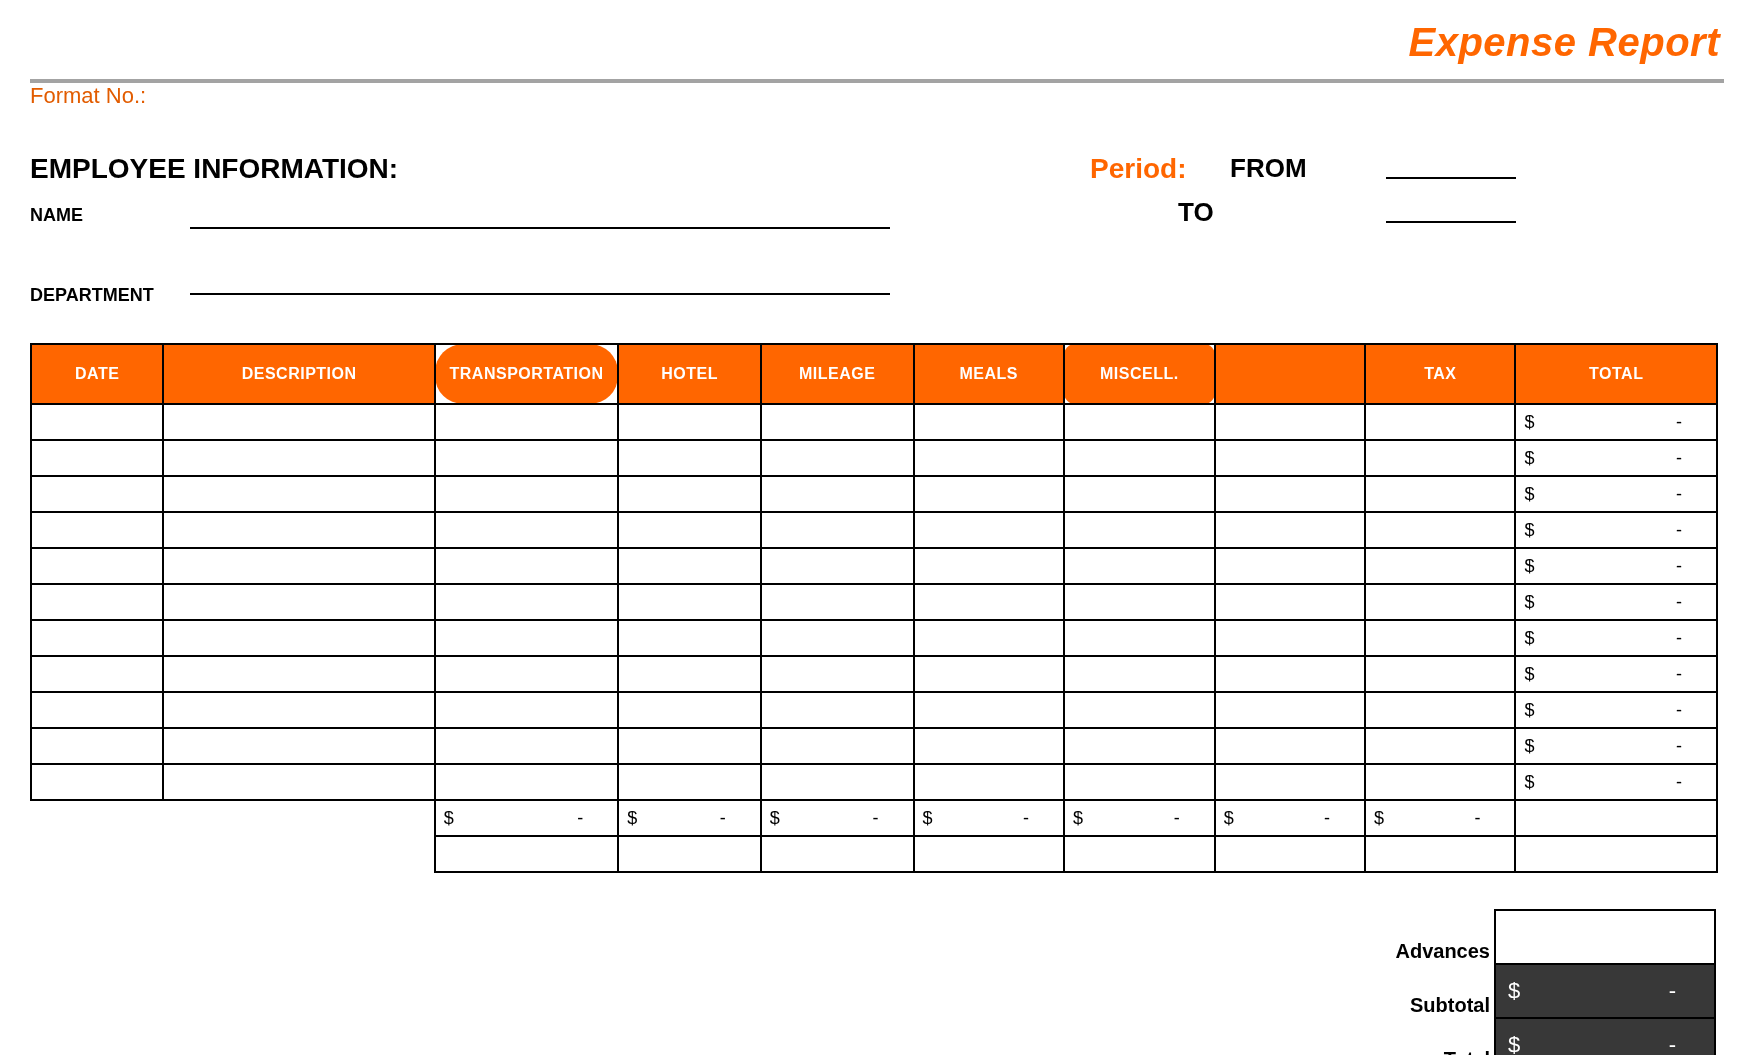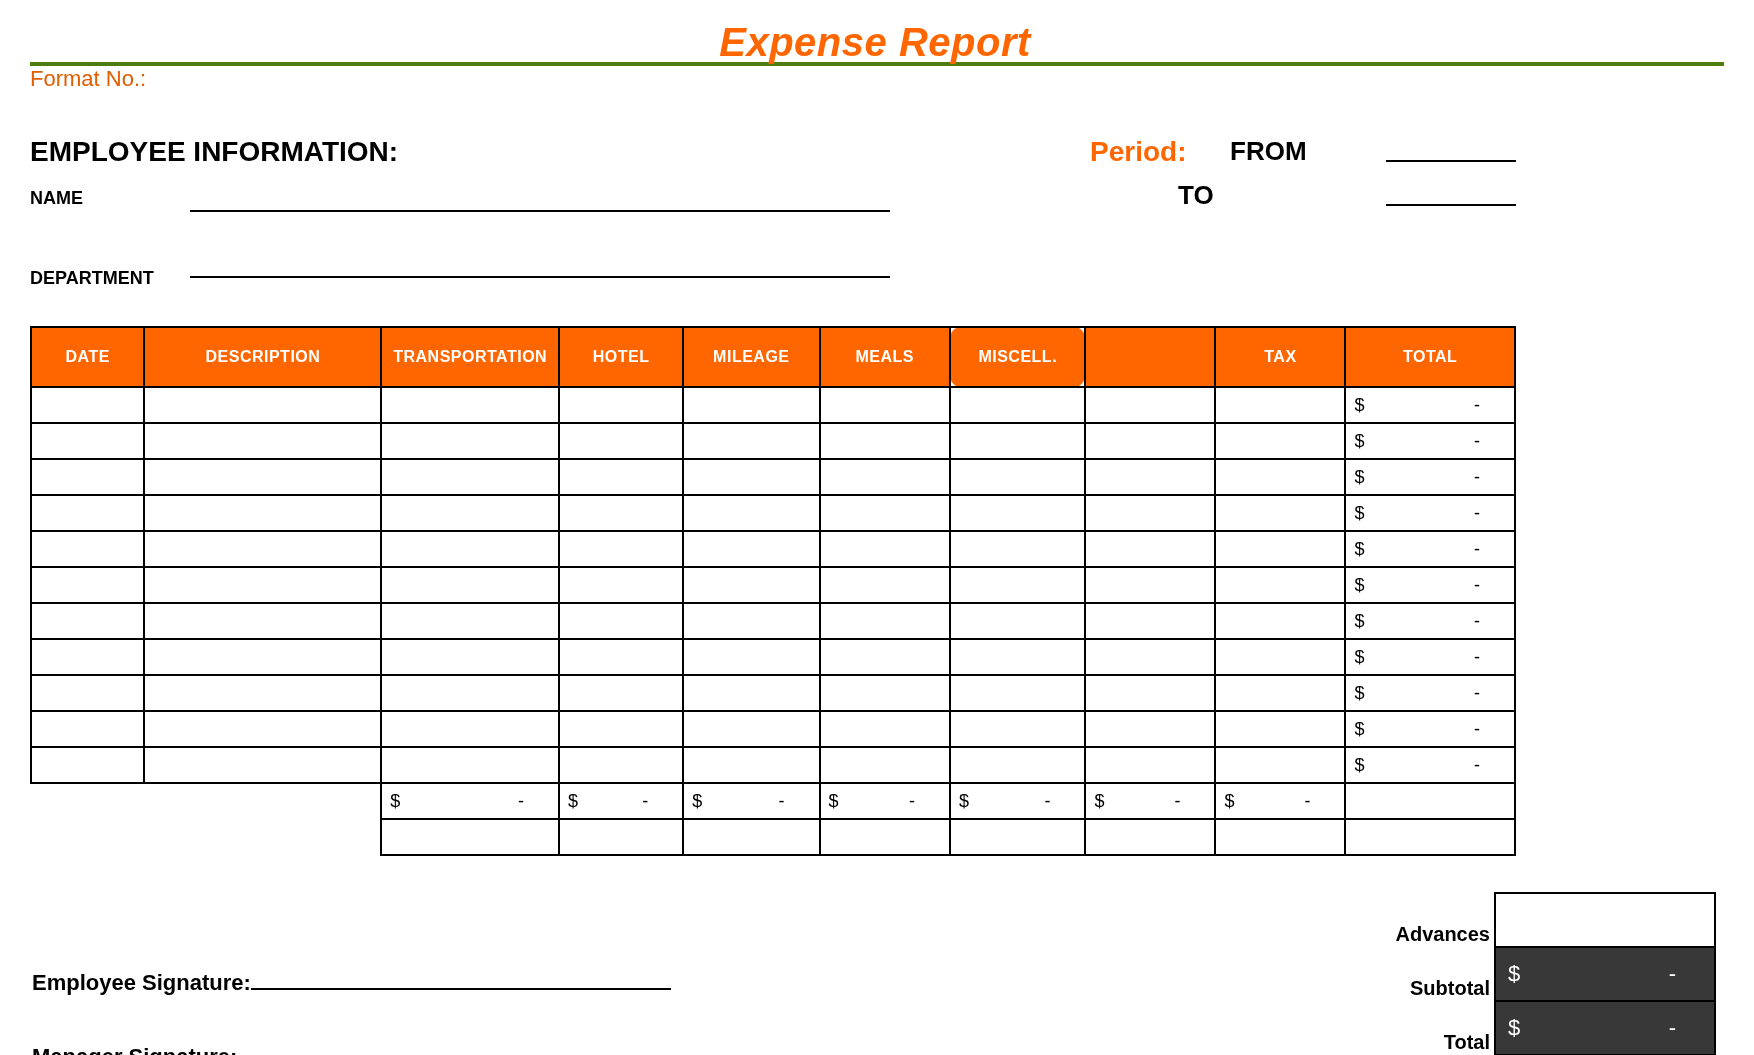--- a/index.html
+++ b/index.html
@@ -16,26 +16,26 @@
     font-family:"Segoe UI",Tahoma,Arial,sans-serif;
     
   }
   .sheet{
     padding:18px 30px 0 30px;
     width:1694px; 
   }
 
   
   .title-bar{
-    border-bottom:4px solid #4d7c0f;
+    border-bottom:4px solid #a3a3a3;
     height:44px;
     display:flex;
-    justify-content:center;
+    justify-content:flex-end;
     align-items:flex-end;
-    padding-bottom:0;
+    padding-bottom:17px;
   }
   .title-bar .title{
     font-family:"Arial Narrow","Segoe UI",sans-serif;
     font-style:italic;
     font-weight:900;
     color:var(--orange);
     font-size:40px;
     letter-spacing:0.5px;
     line-height:1;
     margin-right:4px;
@@ -78,21 +78,21 @@
   }
   .info .period-line{
     position:absolute;
     border-bottom:2px solid #000;
     height:0;
   }
 
   
   table.exp{
     border-collapse:collapse;
-    width:1486px;
+    width:1688px;
     font-size:18px;
   }
   table.exp th{
     background:var(--orange);
     color:#fff;
     font-weight:700;
     font-size:16px;
     height:56px;
     border:2px solid #000;
     text-align:center;
@@ -102,21 +102,21 @@
     
   }
   table.exp td{
     border:2px solid #000;
     height:34px;
     padding:0 6px;
   }
   
   .c-date  {width:130px;}
   .c-desc  {width:270px;}
-  .c-trans {width:180px;}
+  .c-trans {width:180px;border-radius:28px;}
   .c-hotel {width:140px;}
   .c-mile  {width:150px;}
   .c-meals {width:148px;}
   .c-misc  {width:148px;border-radius:11px;}
   .c-blank {width:148px;}
   .c-tax   {width:148px;}
   .c-total {width:200px;}
 
   
   .money{
@@ -476,23 +476,20 @@
           <td></td>
           <td></td>
           <td></td>
           <td></td>
           <td></td>
         </tr>
   </tbody>
     </table>
 
   <div class="footer">
-    <div class="sig" style="left:2px;top:74px;">
-      <span>Employee Signature:</span><span class="sigline"></span>
-    </div>
     <div class="sig" style="left:2px;top:148px;">
       <span>Manager Signature:</span>
     </div>
 
     <div class="summary">
       <table>
         <tbody>
             <tr>
           <td class="label">Advances</td>
           <td class="box light"></td>

